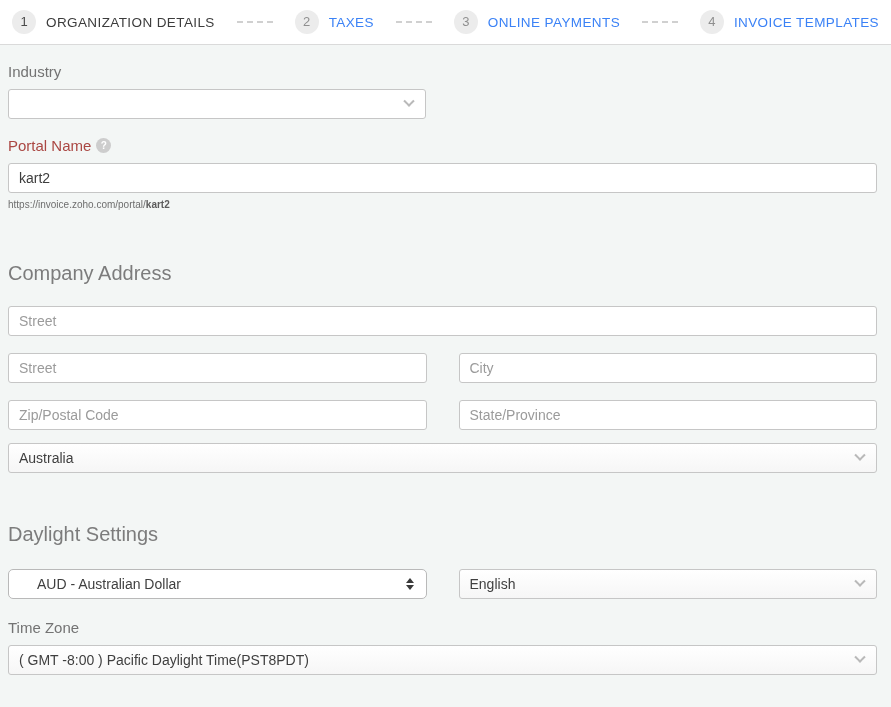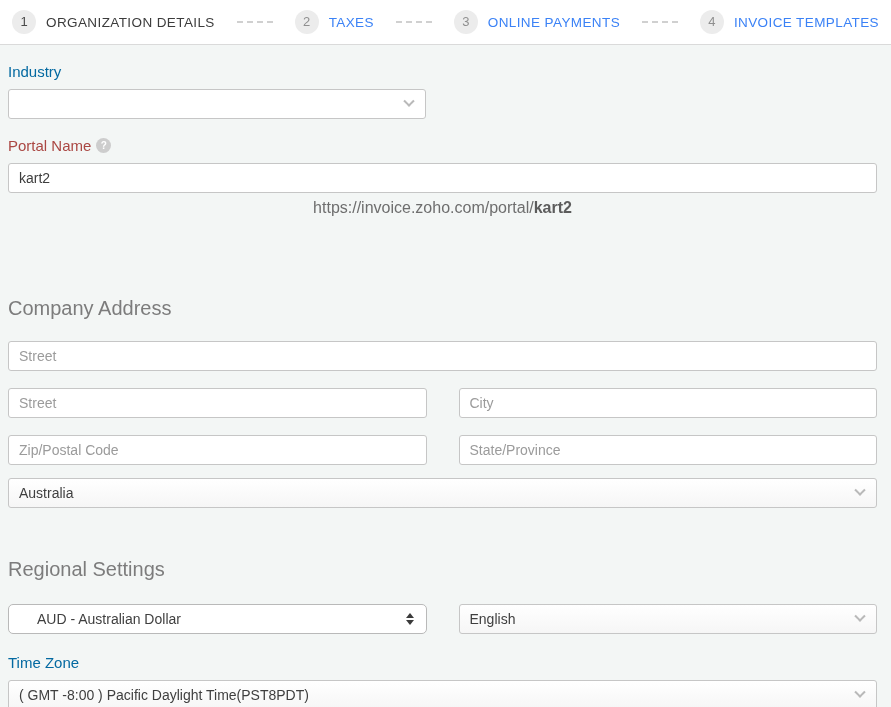--- a/index.html
+++ b/index.html
@@ -35,21 +35,21 @@
     flex:1; max-width:58px; height:0;
     border-top:2px dashed #d0d0d0;
     margin:0 22px;
   }
 
   
   .content { padding:18px 14px 0 8px; }
 
   .field-label {
     display:block;
-    font-size:15px; color:#0369a1;
+    font-size:15px; color:#737373;
     margin-bottom:9px;
   }
   .field-label.red { color:#aa4743; }
 
   .section-heading {
     font-size:20px; color:#7c7c7c;
     margin:0 0 21px 0; font-weight:400;
   }
 
   .txt-input {
@@ -93,31 +93,31 @@
 
   .help-icon {
     display:inline-block; vertical-align:2px;
     width:15px; height:15px; border-radius:50%;
     background:#cdcdcd; color:#ffffff;
     font-size:10px; font-weight:bold;
     line-height:15px; text-align:center;
     margin-left:5px; cursor:pointer;
   }
 
-  .url-hint { font-size:16px; color:#6e6e6e; margin-top:6px;text-align:center; }
+  .url-hint { font-size:10px; color:#6e6e6e; margin-top:6px; }
   .url-hint b { font-weight:bold; color:#5c5c5c; }
 
   .row2 { display:flex; gap:32px; }
   .row2 > div { flex:1; }
   .mb17 { margin-bottom:17px; }
   .mb13 { margin-bottom:13px; }
   .mb20 { margin-bottom:20px; }
 
   .sec-industry   { margin-bottom:18px; }
-  .sec-portal     { margin-bottom:80px; }
+  .sec-portal     { margin-bottom:52px; }
   .sec-address    { margin-bottom:50px; }
   .col-short      { width:418px; }
 </style>
 </head>
 <body>
 
 <div class="stepper">
   <div class="step active">
     <span class="step-num">1</span>
     <span class="step-label">ORGANIZATION DETAILS</span>
@@ -170,21 +170,21 @@
       <div><input class="txt-input" type="text" placeholder="Zip/Postal Code" style=""></div>
       <div><input class="txt-input" type="text" placeholder="State/Province" style=""></div>
     </div>
     <div class="select">
       <span>Australia</span>
       <span class="chev"></span>
     </div>
   </div>
 
   <div>
-    <h2 class="section-heading" style="margin-bottom:23px;">Regional Settings</h2>
+    <h2 class="section-heading" style="margin-bottom:23px;">Daylight Settings</h2>
 
     <div class="row2 mb20">
       <div>
         <div class="select mac">
           <span>AUD - Australian Dollar</span>
           <span class="updown">
               <i class="up"></i>
               <i class="dn"></i>
             </span>
         </div>

